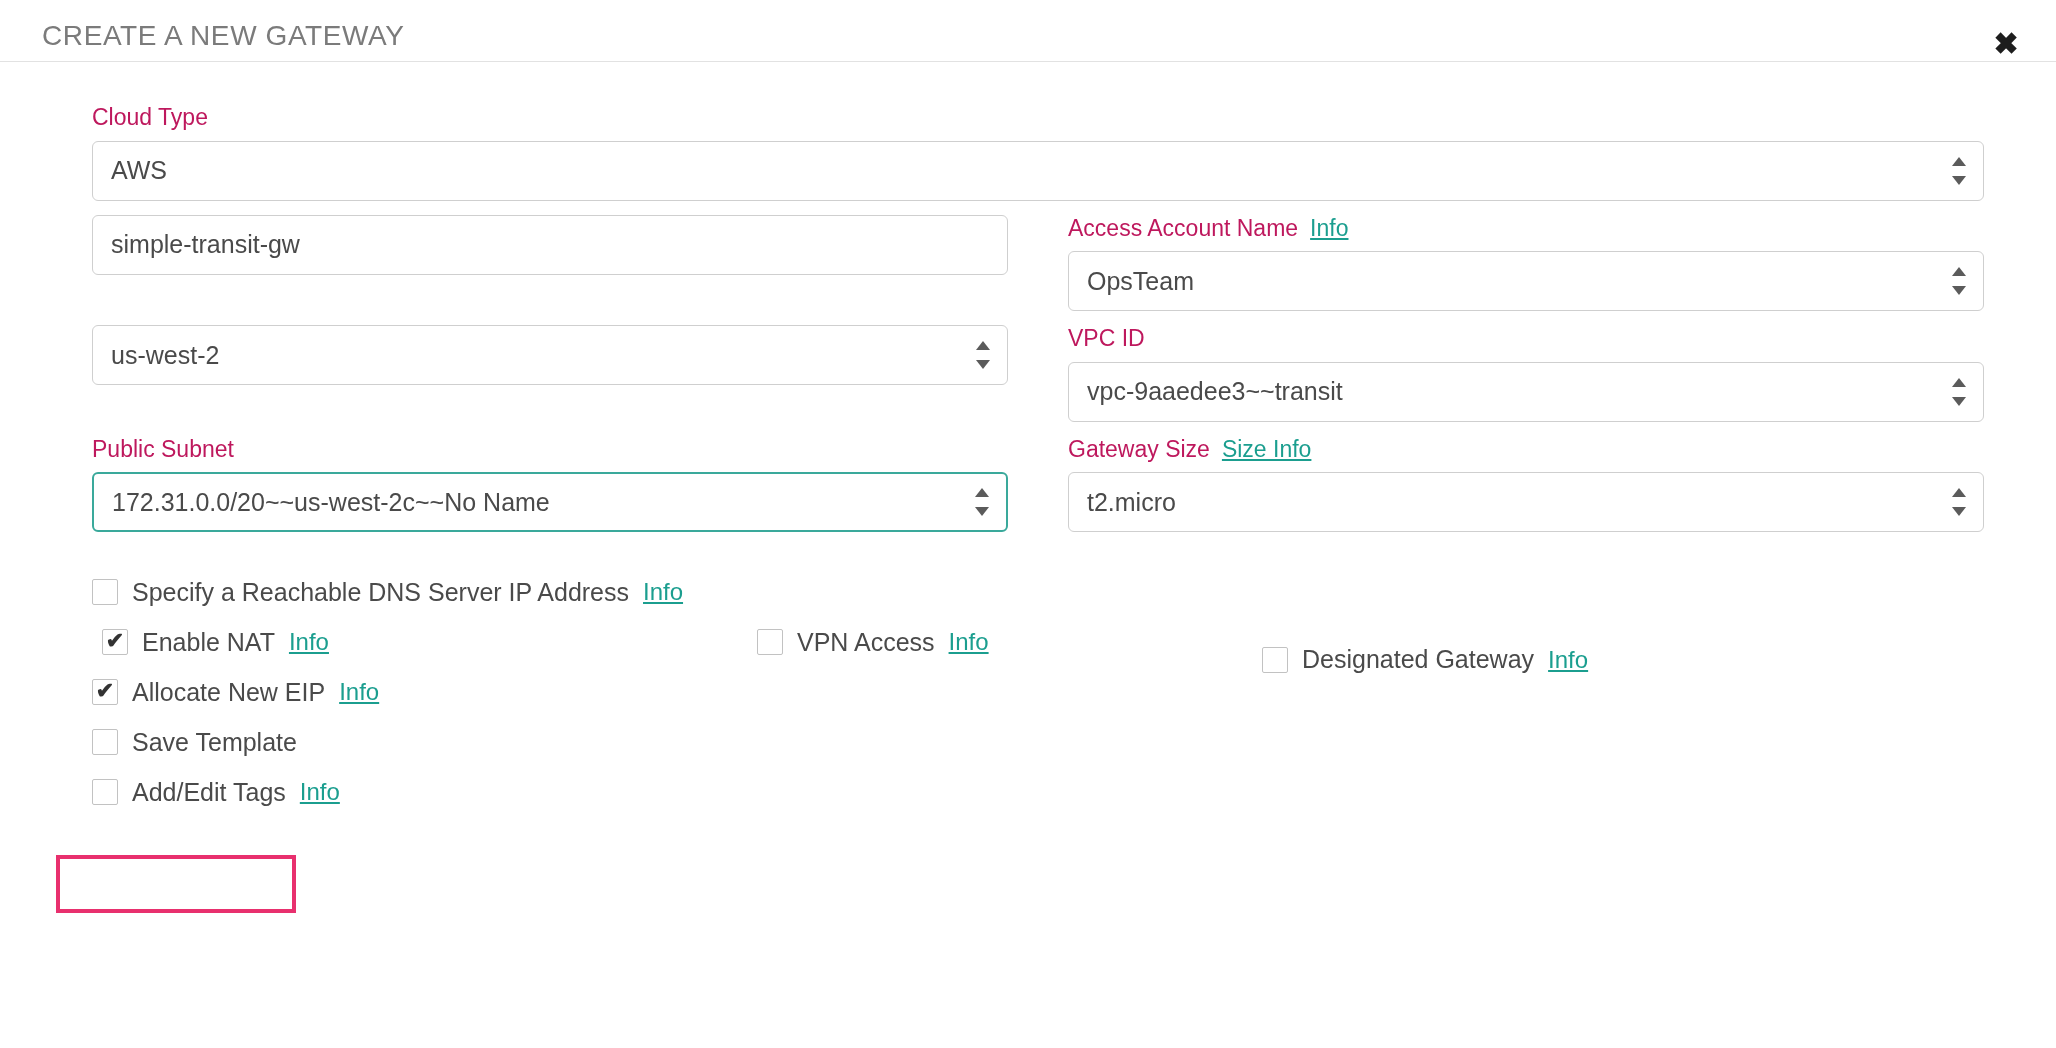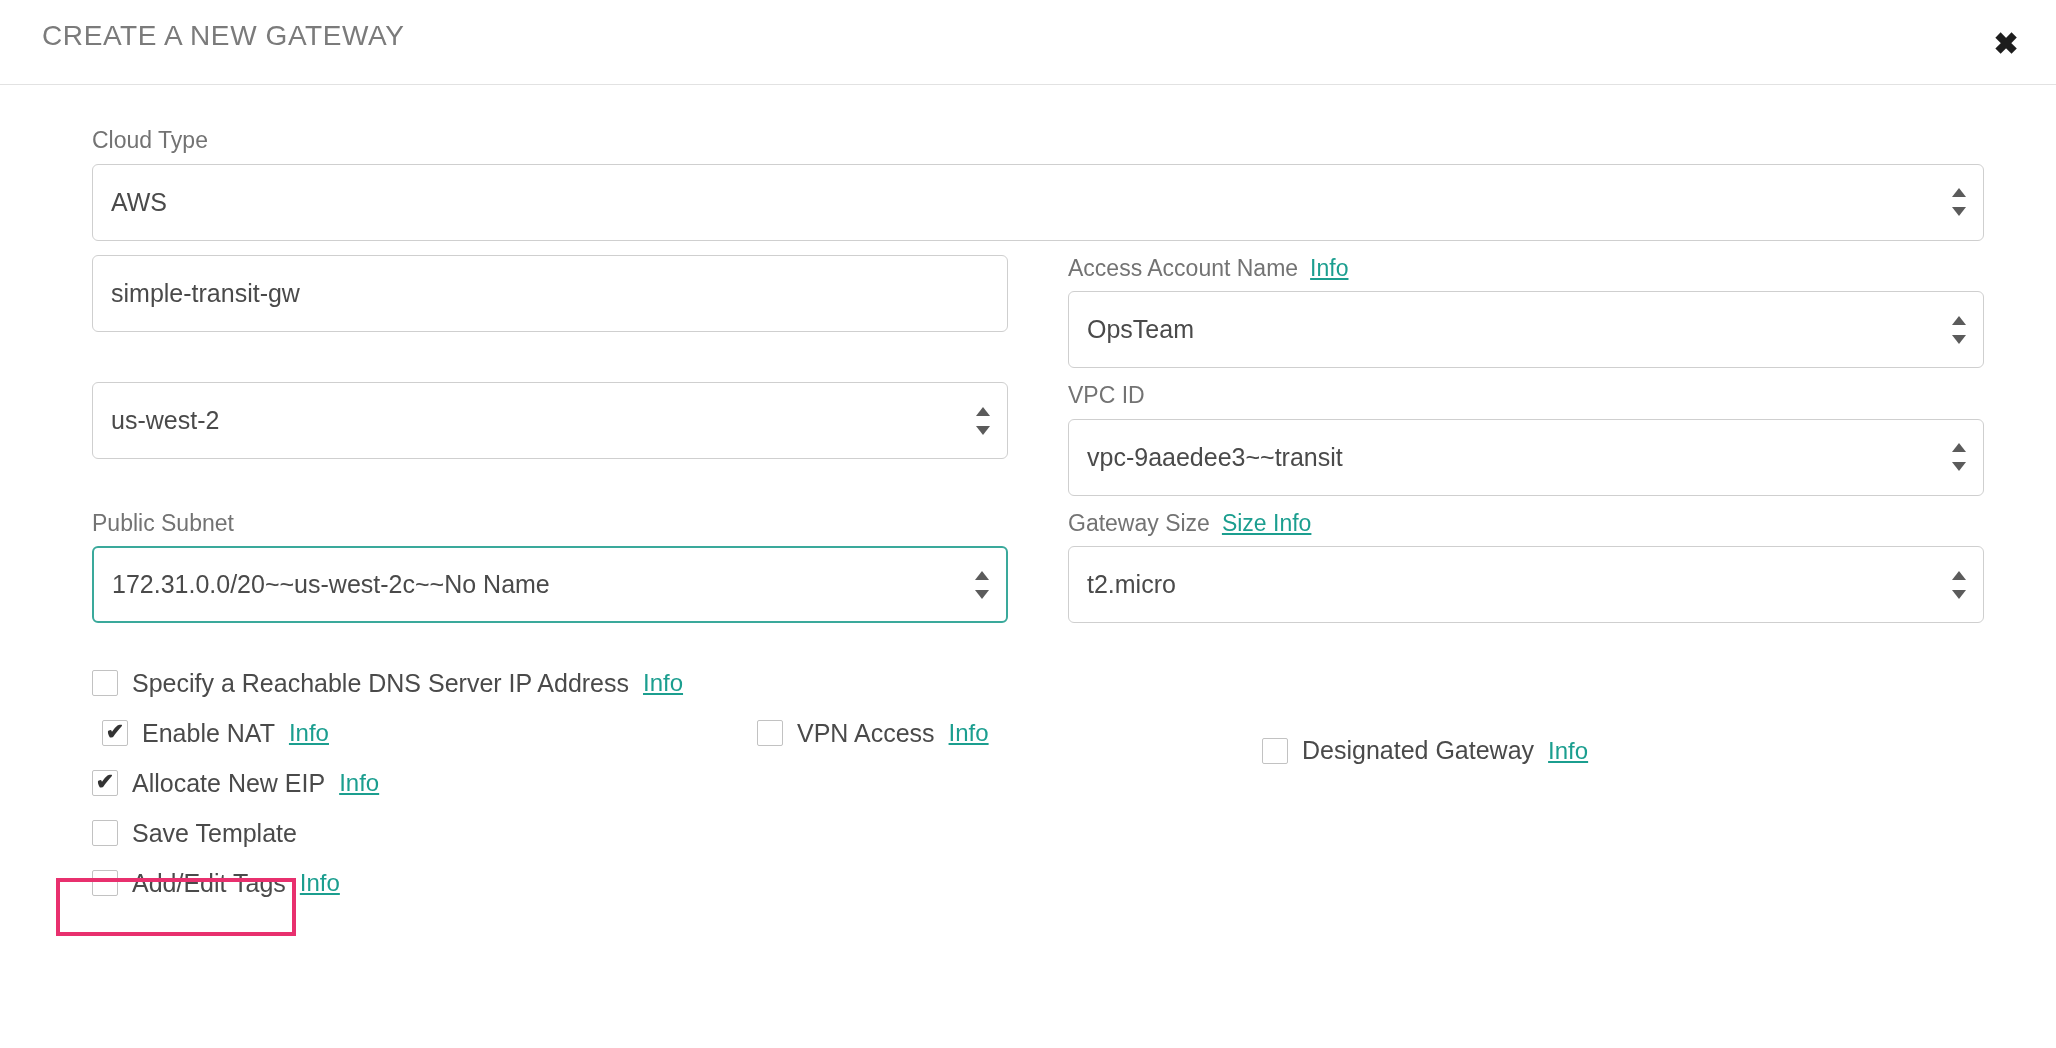--- a/index.html
+++ b/index.html
@@ -12,21 +12,21 @@
   body {
     width: 2056px;
     height: 1048px;
     overflow: hidden;
     position: relative;
   }
 
   
   .modal-header {
     position: relative;
-    height: 85px;
+    height: 62px;
     border-bottom: 1px solid #e2e2e2;
     display: flex;
     align-items: center;
   }
   .modal-title {
     position: absolute;
     left: 42px;
     top: 20px;
     font-size: 28px;
     letter-spacing: 0.6px;
@@ -82,33 +82,33 @@
 
   .field-label {
     font-size: 23px;
     color: #555555;
     margin-bottom: 9px;
     display: flex;
     align-items: baseline;
     gap: 12px;
     line-height: 1.2;
   }
-  .label-text { color: #737373; }
+  .label-text { color: #be185d; }
 
   .info-link {
     color: #1b9e8f;
     text-decoration: underline;
     font-size: 23px;
     cursor: pointer;
   }
 
   
   .control {
     position: relative;
-    height: 77px;
+    height: 60px;
     border: 1px solid #cfcfcf;
     border-radius: 6px;
     background: #ffffff;
     display: flex;
     align-items: center;
     padding: 0 18px;
     font-size: 25px;
     color: #4a4a4a;
     cursor: pointer;
     overflow: hidden;

